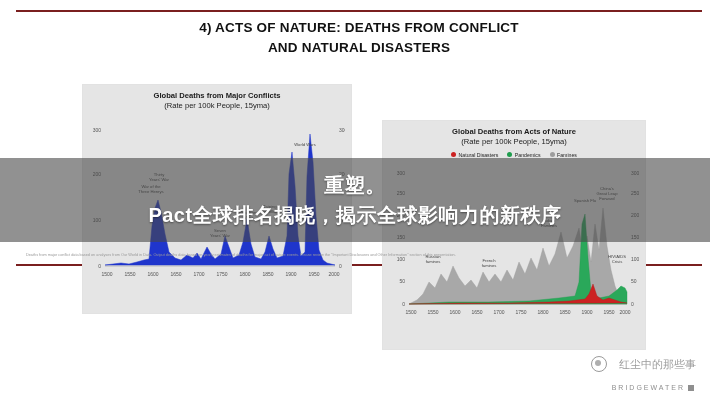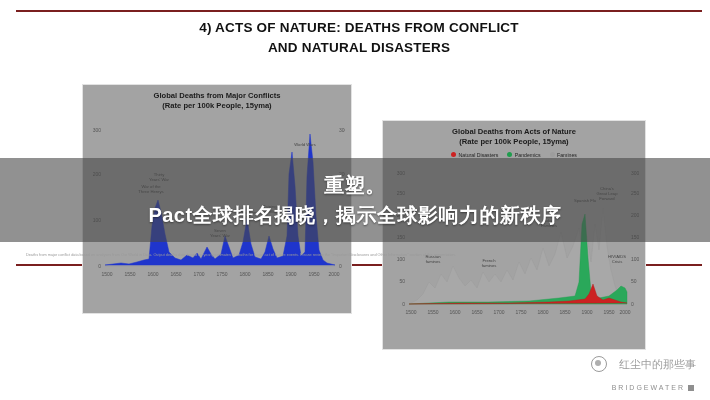--- a/index.html
+++ b/index.html
@@ -31,36 +31,36 @@
     font-weight:bold;
     font-size:13.5px;
     letter-spacing:.2px;
     line-height:1.45;
   }
   .deck-title .l2{display:block;}
 
   
   .panel{
     position:absolute;
-    background:#a3a3a3;
+    background:#e5e5e5;
     border:1px solid #e2e2e2;
   }
   .panel-left{left:78px;top:84px;width:268px;height:228px;}
   .panel-right{left:378px;top:84px;width:262px;height:228px;margin-top:36px;}
 
   .panel-title{
     text-align:center;
     font-size:7.6px;
     font-weight:bold;
     color:#1b1b1b;
     line-height:1.35;
     padding-top:6px;
   }
   .panel-sub{
-    display:block;font-weight:bold;
+    display:block;font-weight:normal;
   }
 
   .legend{
     display:flex;justify-content:center;align-items:center;
     gap:9px;margin-top:4px;
   }
   .legend-item{display:flex;align-items:center;gap:2.5px;}
   .legend-dot{width:5px;height:5px;border-radius:50%;display:inline-block;}
   .legend-label{font-size:5.2px;color:#222;}
   .plot-wrap{position:relative;margin:4px 6px 0 6px;height:170px;}

